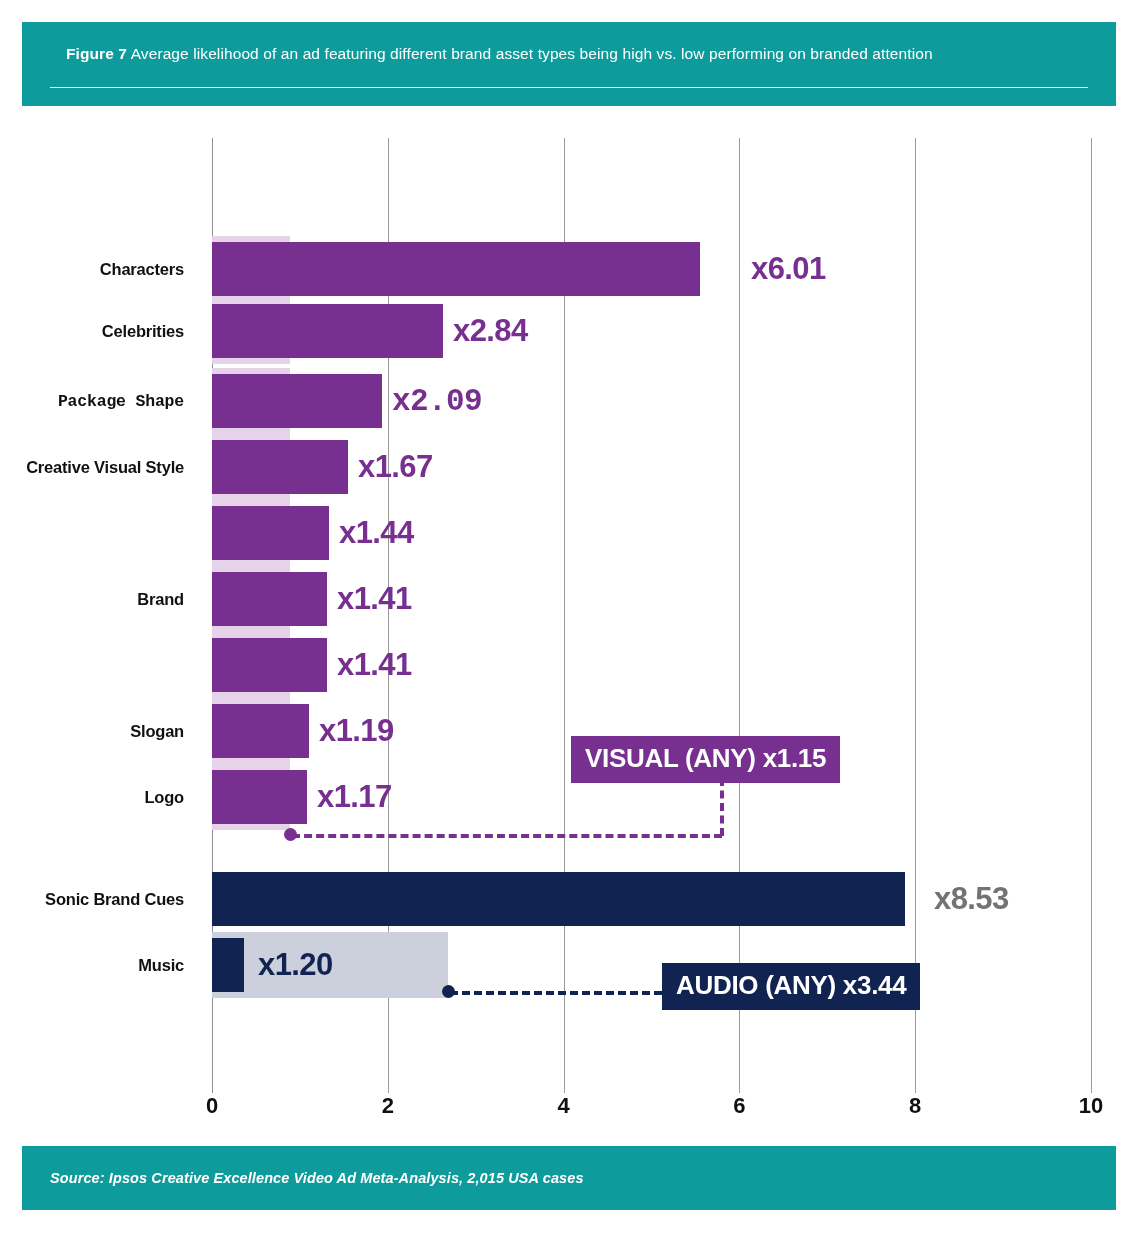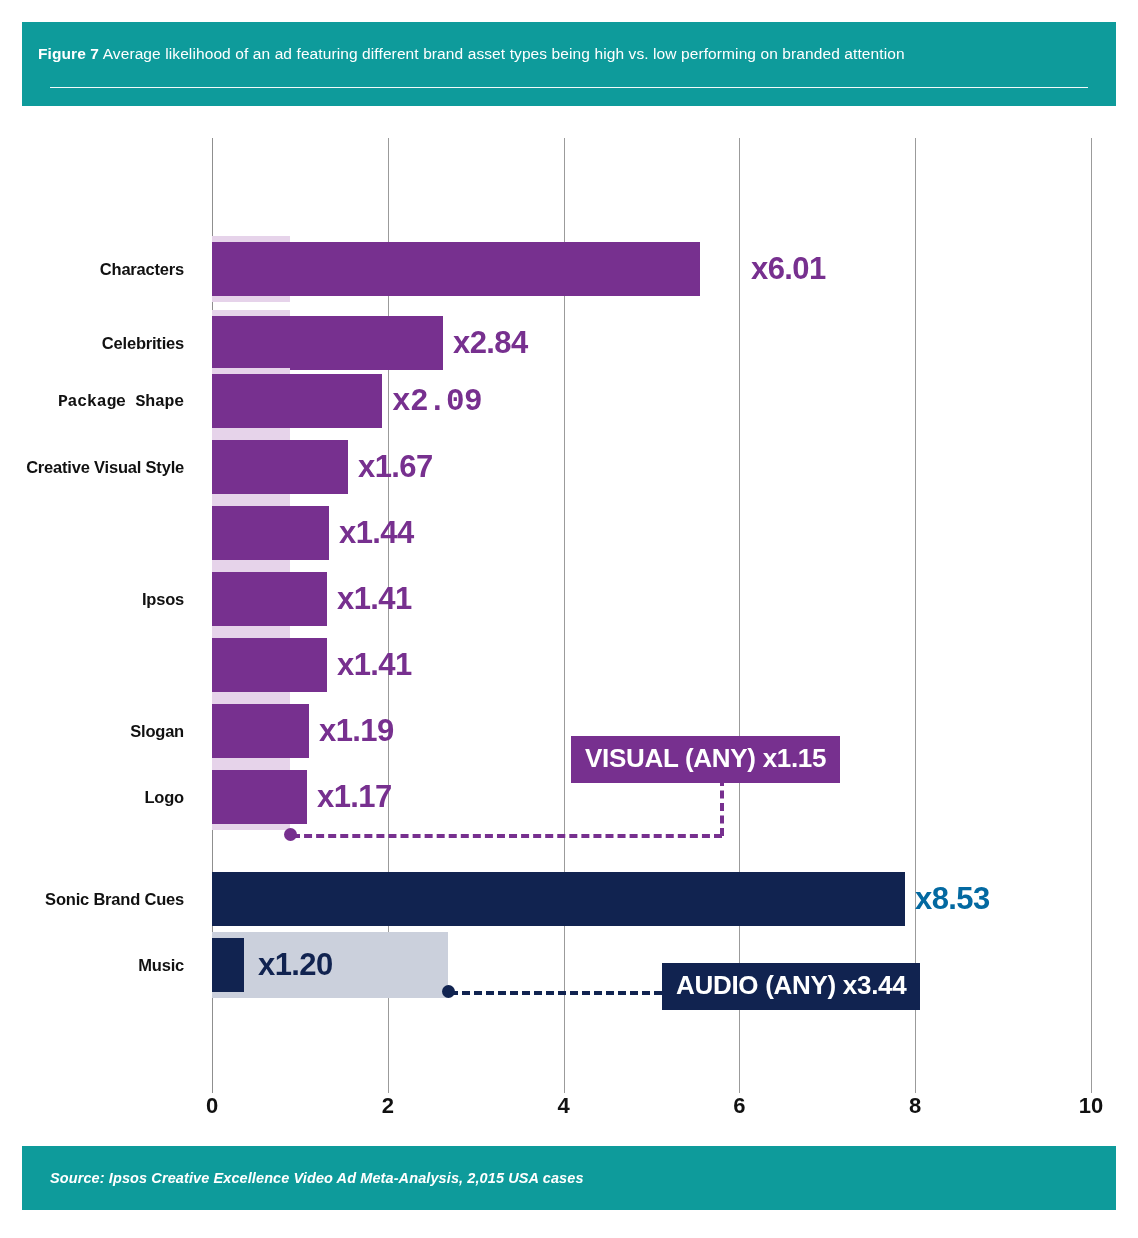--- a/index.html
+++ b/index.html
@@ -14,21 +14,21 @@
   }
 
   
   .header-banner {
     position: absolute;
     left: 22px;
     top: 22px;
     width: 1094px;
     height: 84px;
     background: #0E9B9B;
-    padding: 22px 28px 0 16px;
+    padding: 22px 28px 0 44px;
   }
   .header-text {
     color: #ffffff;
     font-size: 15.5px;
     line-height: 1.25;
     letter-spacing: .1px;
     white-space: nowrap;
   }
   .header-text b { font-weight: bold; }
   .header-rule {
@@ -138,21 +138,21 @@
     top: 0;
     height: 66px;
     display: flex;
     align-items: center;
     font-size: 31px;
     font-weight: bold;
     letter-spacing: -.6px;
     white-space: nowrap;
   }
   .bar-value.purple { color: #77308F; }
-  .bar-value.navy   { color: #0369a1; }
+  .bar-value.navy   { color: #737373; padding-left: 19px; }
   .bar-value.inside { color: #112350; }
 
   
   .callout {
     position: absolute;
     display: flex;
     align-items: center;
     padding: 7px 14px 9px 14px;
     color: #ffffff;
     font-size: 26px;
@@ -223,21 +223,21 @@
       <div class="gridline" style="left: 1091px;"></div>
     </div>
 
   <div class="rows" id="rows">
       <div class="row" style="top: 98px;">
         <div class="row-label">Characters</div>
         <div class="band visual" style="width: 78px;"></div>
         <div class="bar purple" style="width: 488px;"></div>
         <div class="bar-value purple" style="left: 710px; margin-left: 41px;">x6.01</div>
       </div>
-      <div class="row" style="top: 172px; text-align: center;">
+      <div class="row" style="top: 160px; text-align: center;">
         <div class="row-label">Celebrities</div>
         <div class="band visual" style="width: 78px;"></div>
         <div class="bar purple" style="width: 231px;"></div>
         <div class="bar-value purple" style="left: 453px;">x2.84</div>
       </div>
       <div class="row" style="top: 230px; font-family: Liberation Mono, monospace;">
         <div class="row-label">Package Shape</div>
         <div class="band visual" style="width: 78px;"></div>
         <div class="bar purple" style="width: 170px;"></div>
         <div class="bar-value purple" style="left: 392px;">x2.09</div>
@@ -247,21 +247,21 @@
         <div class="band visual" style="width: 78px;"></div>
         <div class="bar purple" style="width: 136px;"></div>
         <div class="bar-value purple" style="left: 358px;">x1.67</div>
       </div>
       <div class="row" style="top: 362px;">
         <div class="band visual" style="width: 78px;"></div>
         <div class="bar purple" style="width: 117px;"></div>
         <div class="bar-value purple" style="left: 339px;">x1.44</div>
       </div>
       <div class="row" style="top: 428px;">
-        <div class="row-label">Ipsos</div>
+        <div class="row-label">Brand</div>
         <div class="band visual" style="width: 78px;"></div>
         <div class="bar purple" style="width: 115px;"></div>
         <div class="bar-value purple" style="left: 337px;">x1.41</div>
       </div>
       <div class="row" style="top: 494px;">
         <div class="band visual" style="width: 78px;"></div>
         <div class="bar purple" style="width: 115px;"></div>
         <div class="bar-value purple" style="left: 337px;">x1.41</div>
       </div>
       <div class="row" style="top: 560px;">

